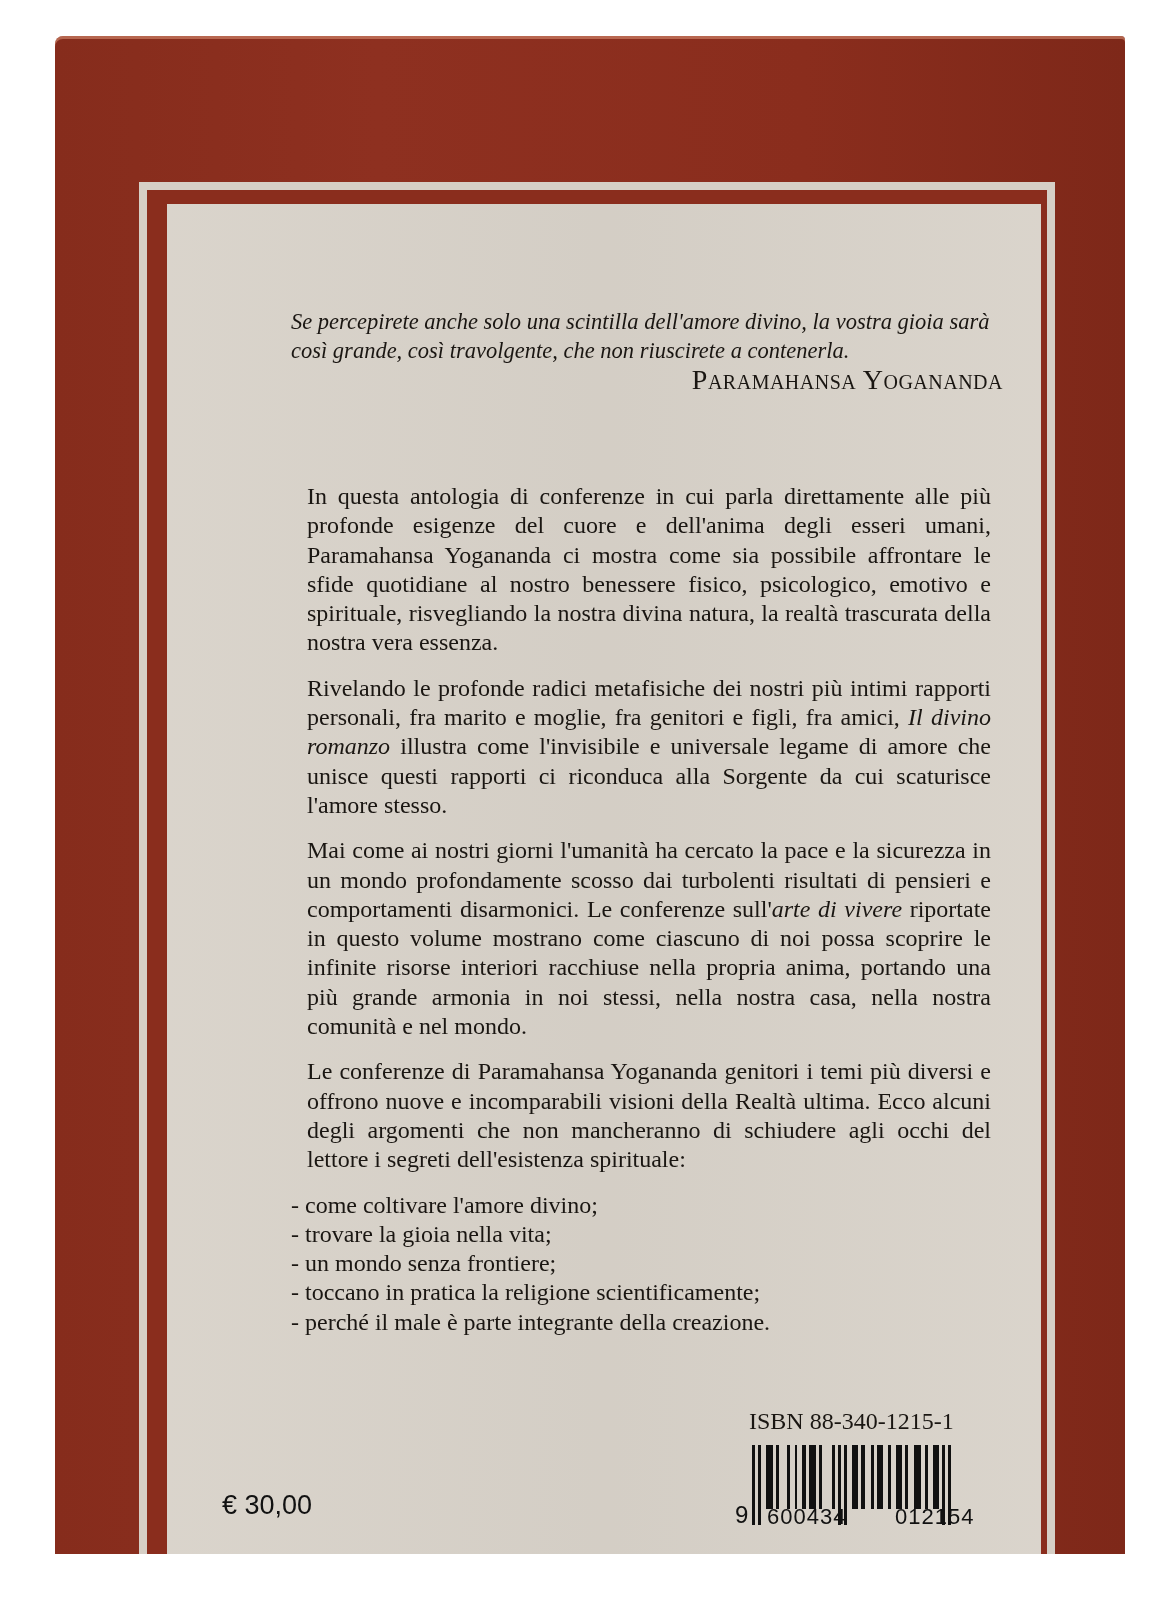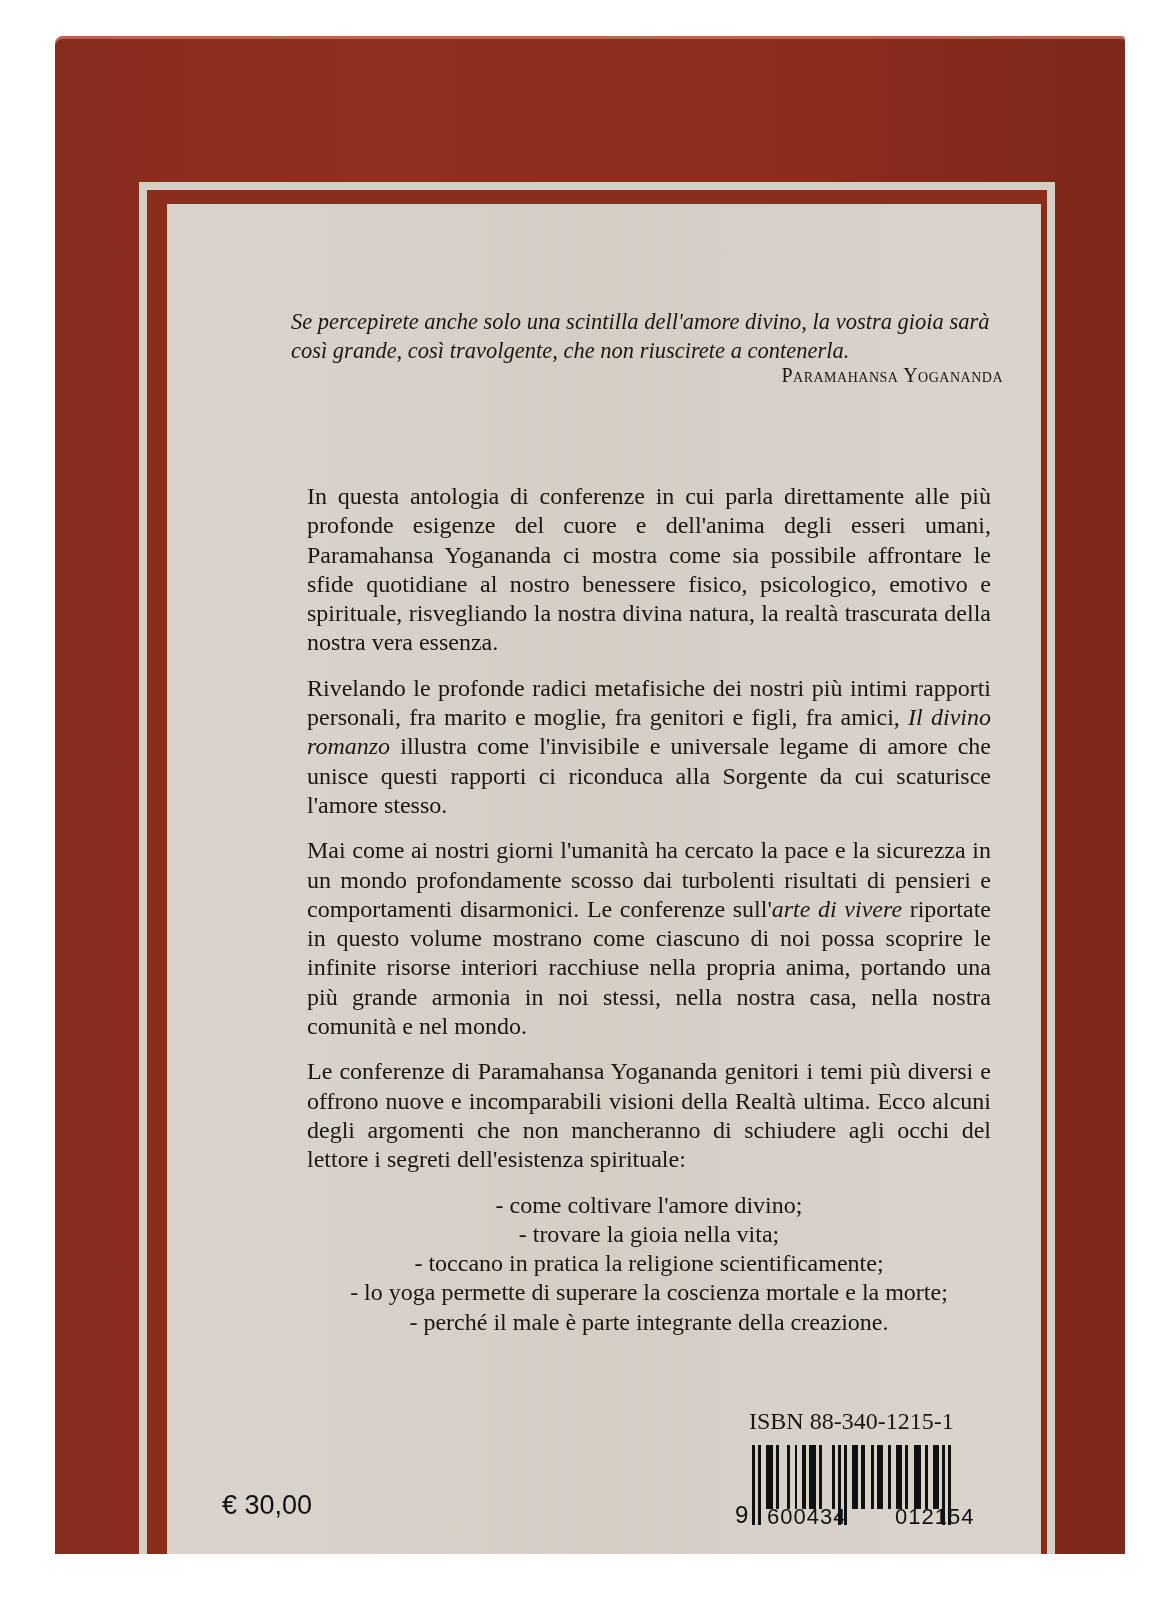--- a/index.html
+++ b/index.html
@@ -27,29 +27,29 @@
     background: #d8d2c9;
     background-image: linear-gradient(90deg, rgba(255,255,255,0.05), rgba(0,0,0,0.02), rgba(255,255,255,0.05));
   }
   .quote {
     position: absolute; left: 124px; top: 103px; width: 716px;
     font-style: italic; font-size: 22.5px; line-height: 29px; color: #1a1612;
   }
   .quote p { margin: 0; }
   .author {
     position: absolute; right: 38px; top: 160px;
-    font-size: 20px; letter-spacing: 0.5px; color: #1a1612;
+    font-size: 28px; letter-spacing: 0.5px; color: #1a1612;
     font-variant: small-caps;
   }
   .body-text {
     position: absolute; left: 124px; top: 262px; width: 716px;
     font-size: 24px; line-height: 29.3px; color: #1a1612; text-align: justify;
   }
   .body-text p { margin: 16px; }
-  .body-text ul { margin: 12px; padding: 0; list-style: none; text-align: center; }
+  .body-text ul { margin: 0; padding: 0; list-style: none; text-align: left; }
   .body-text li { margin: 0; }
   .isbn {
     position: absolute; left: 582px; top: 1204px;
     font-size: 24px; color: #1a1612;
   }
   .barcode {
     position: absolute; left: 585px; top: 1241px; width: 234px; height: 80px;
     display: flex; align-items: flex-start;
   }
   .barcode span { display: block; background: #111; height: 64px; }
@@ -79,22 +79,22 @@
     <div class="author">Paramahansa Yogananda</div>
 
     <div class="body-text">
       <p>In questa antologia di conferenze in cui parla direttamente alle più profonde esigenze del cuore e dell'anima degli esseri umani, Paramahansa Yogananda ci mostra come sia possibile affrontare le sfide quotidiane al nostro benessere fisico, psicologico, emotivo e spirituale, risvegliando la nostra divina natura, la realtà trascurata della nostra vera essenza.</p>
       <p><span>Rivelando le profonde radici metafisiche dei nostri più intimi rapporti personali, fra marito e moglie, fra genitori e figli, fra amici, </span><i>Il divino romanzo</i><span> illustra come l'invisibile e universale legame di amore che unisce questi rapporti ci riconduca alla Sorgente da cui scaturisce l'amore stesso.</span></p>
       <p><span>Mai come ai nostri giorni l'umanità ha cercato la pace e la sicurezza in un mondo profondamente scosso dai turbolenti risultati di pensieri e comportamenti disarmonici. Le conferenze sull'</span><i>arte di vivere</i><span> riportate in questo volume mostrano come ciascuno di noi possa scoprire le infinite risorse interiori racchiuse nella propria anima, portando una più grande armonia in noi stessi, nella nostra casa, nella nostra comunità e nel mondo.</span></p>
       <p>Le conferenze di Paramahansa Yogananda genitori i temi più diversi e offrono nuove e incomparabili visioni della Realtà ultima. Ecco alcuni degli argomenti che non mancheranno di schiudere agli occhi del lettore i segreti dell'esistenza spirituale:</p>
       <ul>
         <li>- come coltivare l'amore divino;</li>
         <li>- trovare la gioia nella vita;</li>
+        <li>- un mondo senza frontiere;</li>
         <li>- toccano in pratica la religione scientificamente;</li>
-        <li>- lo yoga permette di superare la coscienza mortale e la morte;</li>
         <li>- perché il male è parte integrante della creazione.</li>
       </ul>
     </div>
 
     <div class="isbn">ISBN 88-340-1215-1</div>
 
     <div class="barcode">
       <span class="guard" style="width:3px;margin-right:3px"></span>
       <span class="guard" style="width:3px;margin-right:5px"></span>
       <span style="width:7px;margin-right:3px"></span>

